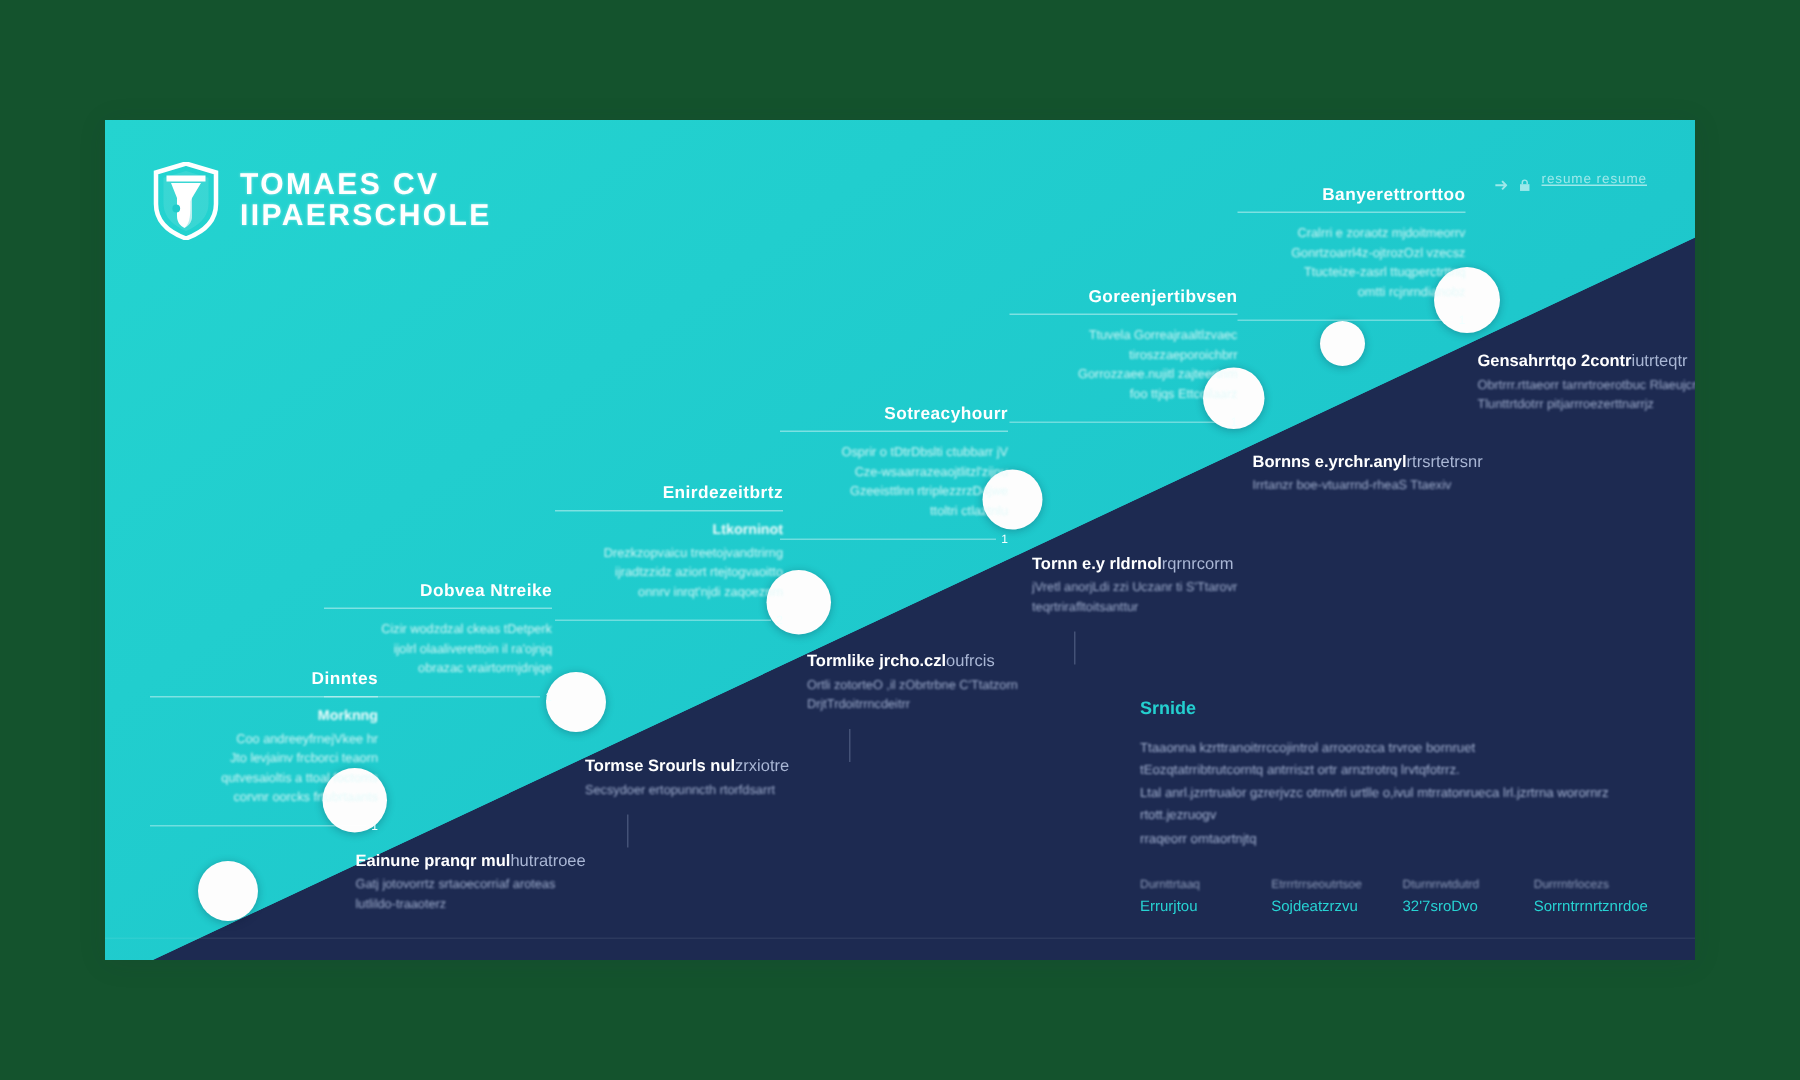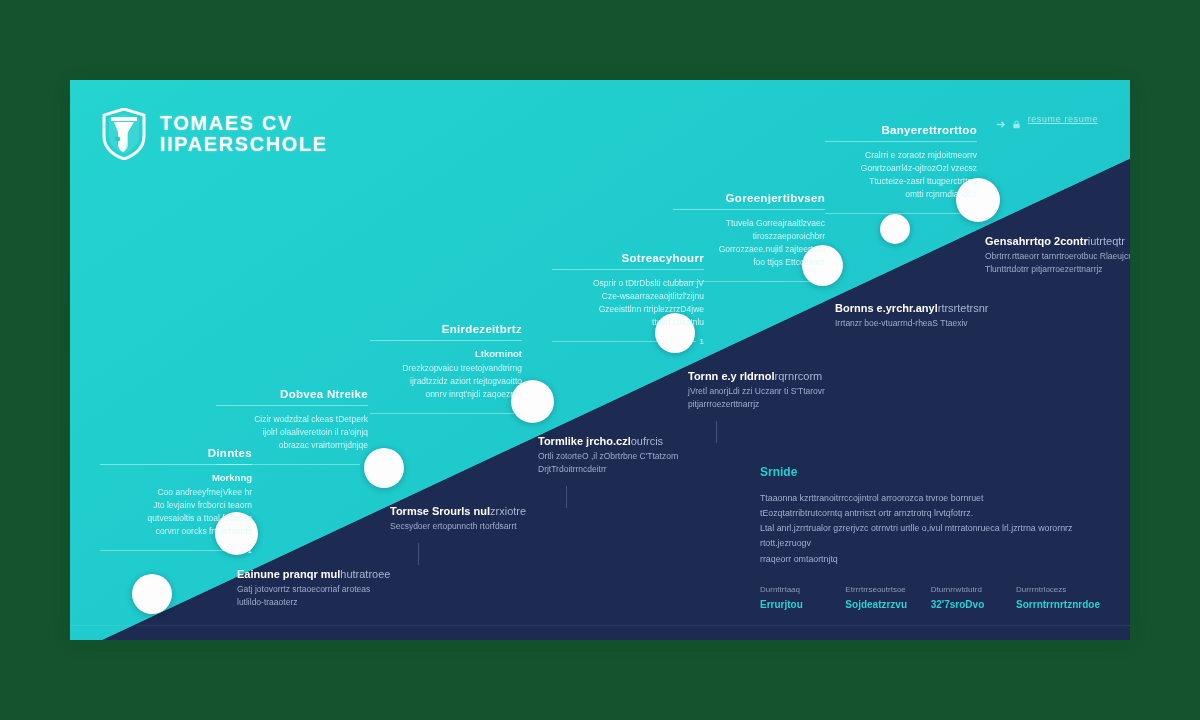--- a/index.html
+++ b/index.html
@@ -163,21 +163,21 @@
   }
   #skills .sk-cols {
     display: flex; gap: 10px;
   }
   #skills .sk-col { flex: 1; }
   #skills .sk-label {
     color: #8c9ab9; font-size: 8px;
     filter: blur(0.55px); margin-bottom: 5px;
   }
   #skills .sk-value {
-    color: #27d3d3; font-size: 10px; font-weight: bold;
+    color: #27d3d3; font-size: 10px; font-weight: normal;
     filter: blur(0.5px);
   }
 
   
   #card-baseline {
     position: absolute; left: 0; right: 0; bottom: 14px;
     height: 1px; background: rgba(255,255,255,0.07);
   }
 </style>
 </head>
@@ -261,21 +261,21 @@
       <div class="et-sub">Ltkorninot</div>
       <div class="et-body" style="white-space:pre-line">Drezkzopvaicu treetojvandtrirng
 ijradtzzidz aziort rtejtogvaoitto
 onnrv inrqt'njdi zaqoeznm</div>
       <div class="et-foot">
         <span class="fl"></span>
         <span class="fn">2</span>
       </div>
     </div>
 
-    <div class="entry-top" style="left:450px; top:172px;margin-left:32px;">
+    <div class="entry-top" style="left:450px; top:190px;">
       <div class="et-title">Sotreacyhourr</div>
       <div class="et-rule"></div>
       <div class="et-body" style="white-space:pre-line">Osprir o tDtrDbslti ctubbarr jV
 Cze-wsaarrazeaojtlitzl'zijnu
 Gzeeisttlnn rtriplezzrzD4jwe
 ttoltri ctlaztnlu</div>
       <div class="et-foot">
         <span class="fl"></span>
         <span class="fn">1</span>
       </div>
@@ -330,21 +330,21 @@
       <div class="eb-body" style="white-space:pre-line">Ortli zotorteO ,il zObrtrbne  C'Ttatzorn
 DrjtTrdoitrrncdeitrr</div>
       <div class="eb-tick"></div>
     </div>
 
     <div class="entry-bot" style="left:618px; top:290px;">
       <div class="eb-title">
         <span>Tornn e.y rldrnol</span><span class="tail">rqrnrcorm</span>
       </div>
       <div class="eb-body" style="white-space:pre-line">jVretl anorjLdi zzi Uczanr ti S'Ttarovr
-pitjarrroezerttnarrjz</div>
+teqrtrirafltoitsanttur</div>
       <div class="eb-tick"></div>
     </div>
 
     <div class="entry-bot" style="left:765px; top:222px;">
       <div class="eb-title">
         <span>Bornns e.yrchr.anyl</span><span class="tail">rtrsrtetrsnr</span>
       </div>
       <div class="eb-body" style="white-space:pre-line">Irrtanzr boe-vtuarrnd-rheaS Ttaexiv</div>
     </div>
 

